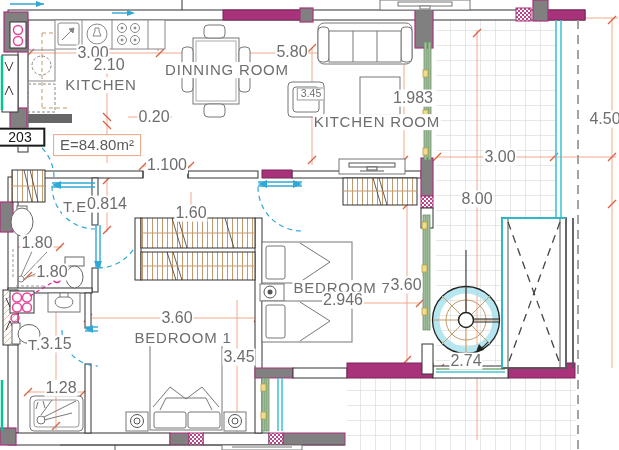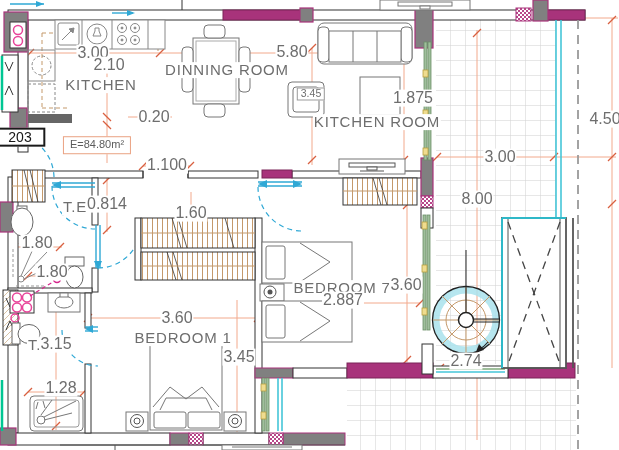--- a/index.html
+++ b/index.html
@@ -4,21 +4,21 @@
 <style>
   html,body{margin:0;padding:0;background:#fff;}
   #plan{position:relative;width:619px;height:450px;background:#fff;overflow:hidden;
         font-family:"Liberation Sans",sans-serif;}
   #plan svg{position:absolute;left:0;top:0;z-index:1;}
   .lbl{position:absolute;transform:translate(-50%,-50%);background:#fff;line-height:1.05;
        padding:0 1px;white-space:nowrap;z-index:2;}
   .dim{font-size:16px;color:#6e6e6e;}
   .room{font-size:15px;color:#6e6e6e;letter-spacing:0.8px;}
   .badge{font-size:14px;color:#161616;border:2px solid #1a1a1a;padding:0 12px;background:#fff;}
-  .areabox{font-size:11px;color:#5c5c5c;border:1px solid #eaa282;padding:2px 6px;background:#fff;}
+  .areabox{font-size:15px;color:#5c5c5c;border:1px solid #eaa282;padding:2px 6px;background:#fff;}
   .dimbox{font-size:10.5px;color:#6e6e6e;border:1px solid #9a9a9a;padding:0 3px;background:#fff;}
 </style>
 </head>
 <body>
 
 <div id="plan">
 
 <svg width="619" height="450" viewBox="0 0 619 450">
   <defs>
     <pattern id="p-tiles" width="15" height="15" patternUnits="userSpaceOnUse">
@@ -444,36 +444,36 @@
 <div class="lbl dim" style="left:109px;top:65px">2.10</div>
 <div class="lbl room" style="left:101px;top:85px">KITCHEN</div>
 <div class="lbl dim" style="left:154px;top:117px">0.20</div>
 <div class="lbl badge" style="left:20px;top:137px">203</div>
 <div class="lbl areabox" style="left:97px;top:145px">E=84.80m²</div>
 
 <div class="lbl dim" style="left:292px;top:52px">5.80</div>
 <div class="lbl room" style="left:227px;top:70px">DINNING ROOM</div>
 <div class="lbl dimbox" style="left:311px;top:94px">3.45</div>
 
-<div class="lbl dim" style="left:413px;top:98px">1.875</div>
+<div class="lbl dim" style="left:413px;top:98px">1.983</div>
 <div class="lbl room" style="left:377px;top:122px">KITCHEN ROOM</div>
 
 <div class="lbl dim" style="left:605px;top:119px">4.50</div>
 <div class="lbl dim" style="left:500px;top:157px">3.00</div>
 <div class="lbl dim" style="left:477px;top:199px">8.00</div>
 
 <div class="lbl dim" style="left:167px;top:165px">1.100</div>
 <div class="lbl room" style="left:75px;top:207px">T.E</div>
 <div class="lbl dim" style="left:107px;top:204px">0.814</div>
 <div class="lbl dim" style="left:191px;top:213px">1.60</div>
 <div class="lbl dim" style="left:37px;top:243px">1.80</div>
 <div class="lbl dim" style="left:52px;top:272px">1.80</div>
 
 <div class="lbl room" style="left:342px;top:288px">BEDROOM 7</div>
-<div class="lbl dim" style="left:343px;top:300px">2.887</div>
+<div class="lbl dim" style="left:343px;top:300px">2.946</div>
 <div class="lbl dim" style="left:406px;top:285px">3.60</div>
 
 <div class="lbl dim" style="left:177px;top:318px">3.60</div>
 <div class="lbl room" style="left:183px;top:338px">BEDROOM 1</div>
 <div class="lbl dim" style="left:239px;top:357px">3.45</div>
 
 <div class="lbl room" style="left:40px;top:345px">T.E</div>
 <div class="lbl dim" style="left:56px;top:344px">3.15</div>
 <div class="lbl dim" style="left:61px;top:388px">1.28</div>
 

